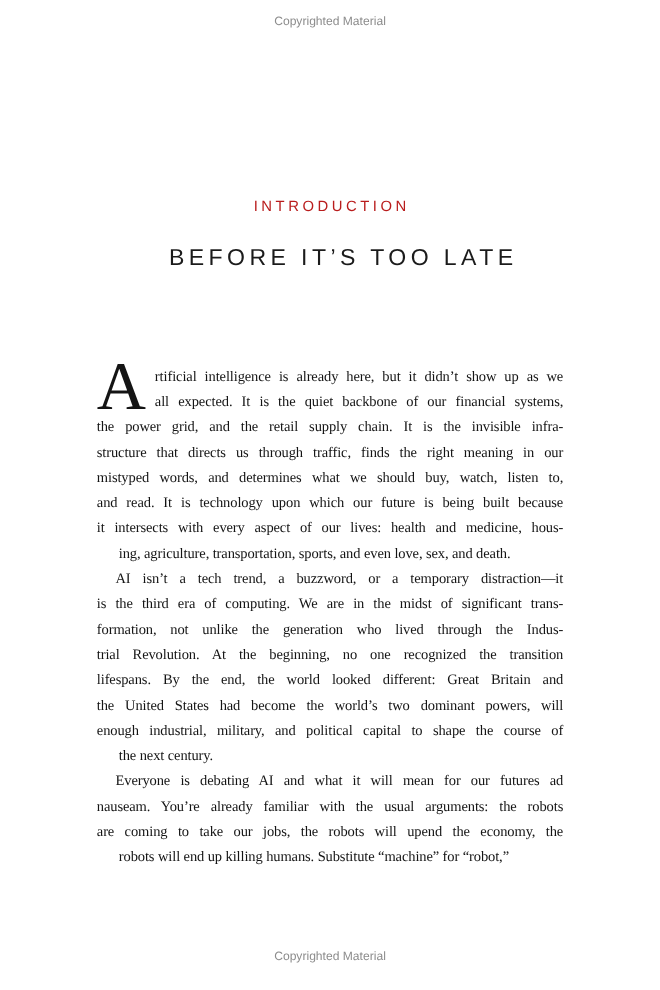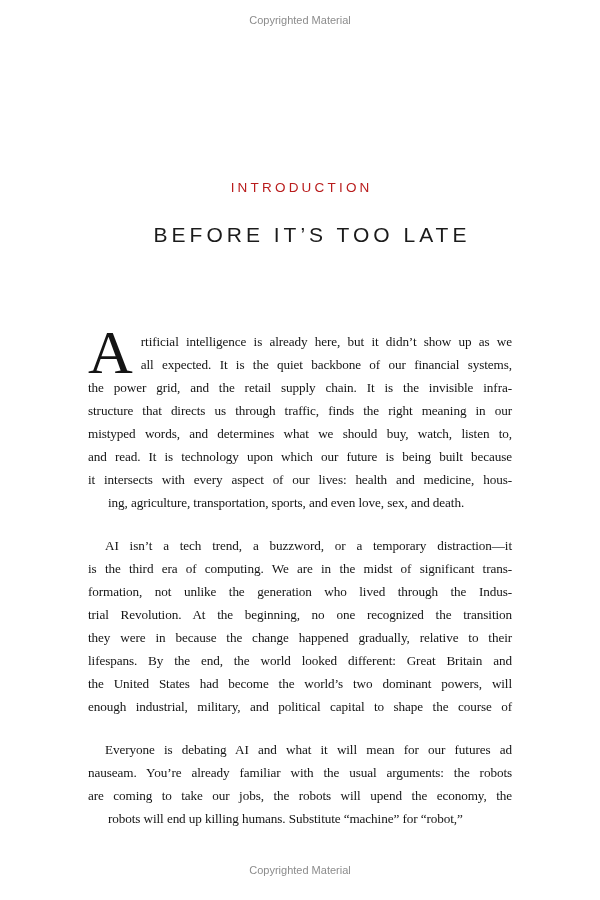--- a/index.html
+++ b/index.html
@@ -63,21 +63,21 @@
     line-height: 23px;
     color: #141414;
   }
   .para { margin: 0; }
   .line {
     text-align: justify;
     text-align-last: justify;
     letter-spacing: -0.1px;
   }
   .line.last { text-align-last: left; margin-left: 20px; }
-  .line.indent { text-indent: 17px; margin-top: 20px; }
+  .line.indent { text-indent: 17px; }
   .dropcap {
     float: left;
     height: 46px;
     font-size: 62px;
     line-height: 46px;
     margin: 0 8px 0 0;
     position: relative;
     top: -1px;
     color: #141414;
     font-family: "Liberation Serif", serif;
@@ -103,24 +103,24 @@
         <div class="line">mistyped words, and determines what we should buy, watch, listen to,</div>
         <div class="line">and read. It is technology upon which our future is being built because</div>
         <div class="line">it intersects with every aspect of our lives: health and medicine, hous-</div>
         <div class="line last">ing, agriculture, transportation, sports, and even love, sex, and death.</div>
       </div>
       <div class="para">
         <div class="line indent">AI isn’t a tech trend, a buzzword, or a temporary distraction—it</div>
         <div class="line">is the third era of computing. We are in the midst of significant trans-</div>
         <div class="line">formation, not unlike the generation who lived through the Indus-</div>
         <div class="line">trial Revolution. At the beginning, no one recognized the transition</div>
-        <div class="line">they were in because the change happened gradually, relative to their</div>
         <div class="line">lifespans. By the end, the world looked different: Great Britain and</div>
         <div class="line">the United States had become the world’s two dominant powers, will</div>
         <div class="line">enough industrial, military, and political capital to shape the course of</div>
+        <div class="line last">the next century.</div>
       </div>
       <div class="para">
         <div class="line indent">Everyone is debating AI and what it will mean for our futures ad</div>
         <div class="line">nauseam. You’re already familiar with the usual arguments: the robots</div>
         <div class="line">are coming to take our jobs, the robots will upend the economy, the</div>
         <div class="line last">robots will end up killing humans. Substitute “machine” for “robot,”</div>
       </div>
     </div>
 
   <div class="notice notice-bottom">Copyrighted Material</div>

